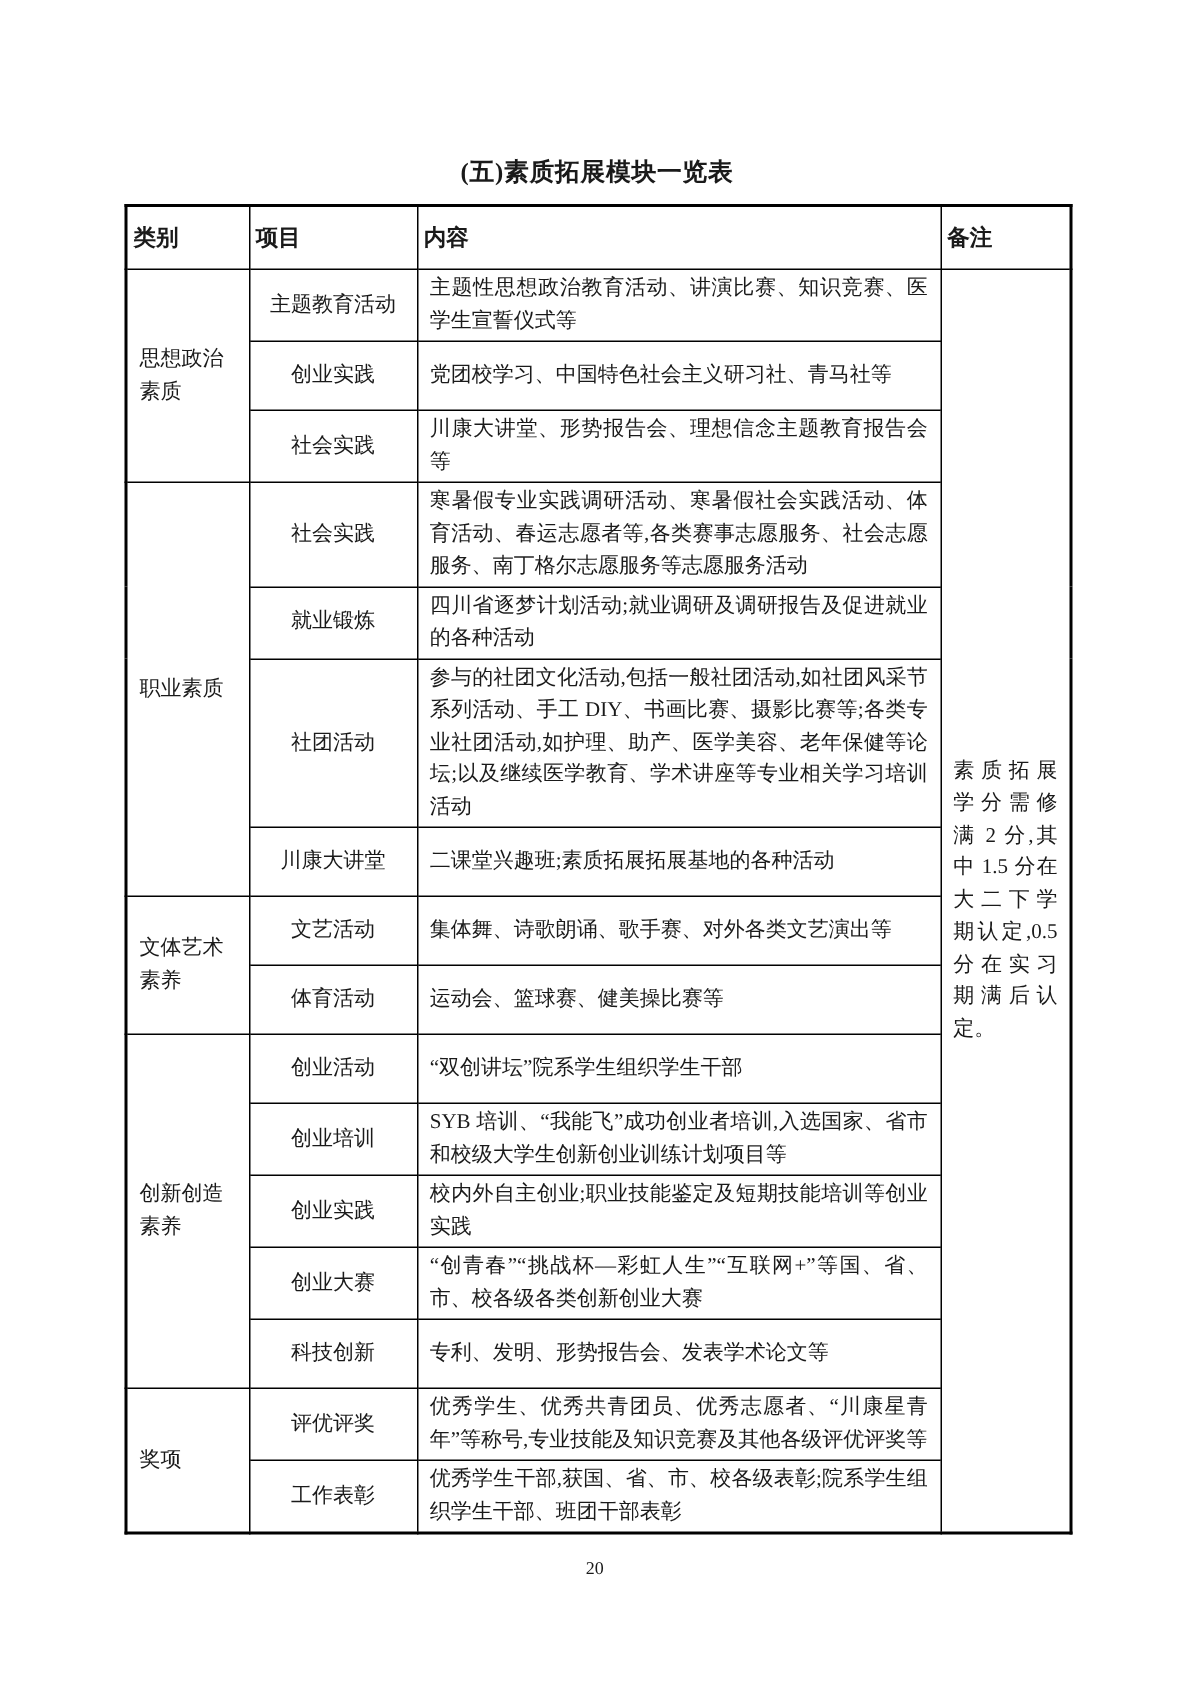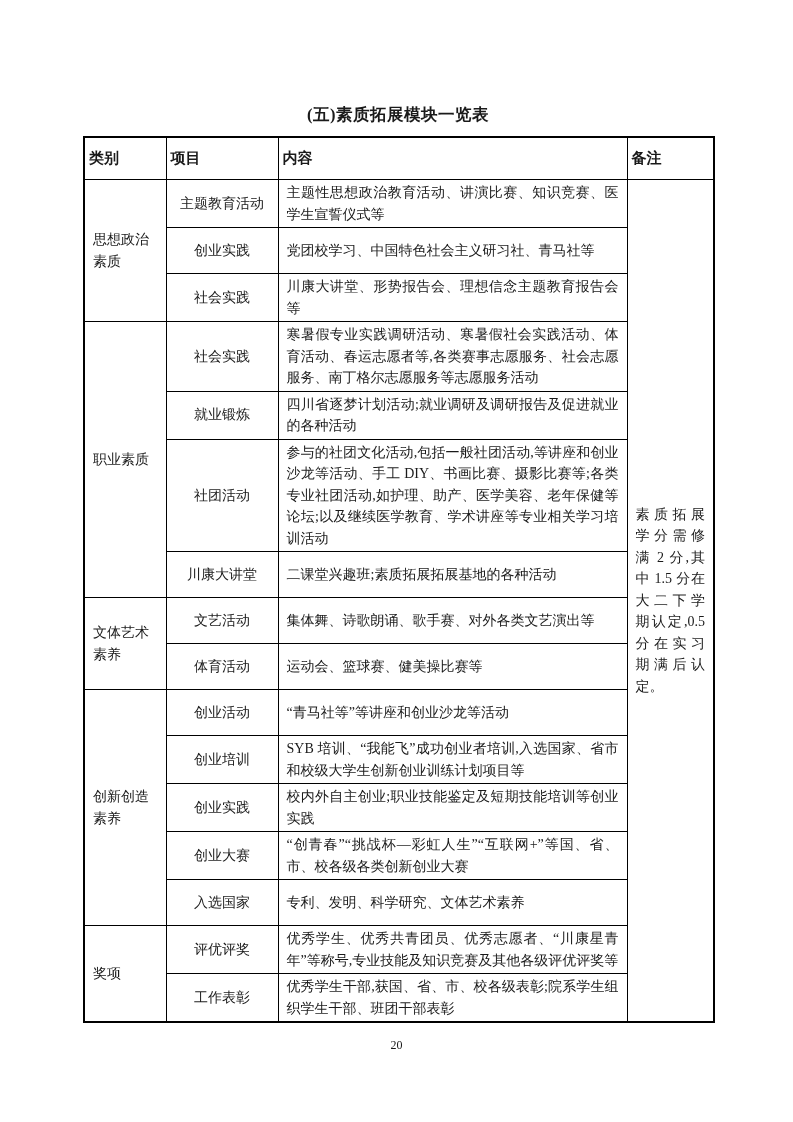--- a/index.html
+++ b/index.html
@@ -117,57 +117,57 @@
           <td class="cat" rowspan="4">职业素质</td>
           <td class="proj">社会实践</td>
           <td class="cont">寒暑假专业实践调研活动、寒暑假社会实践活动、体育活动、春运志愿者等,各类赛事志愿服务、社会志愿服务、南丁格尔志愿服务等志愿服务活动</td>
         </tr>
         <tr>
           <td class="proj">就业锻炼</td>
           <td class="cont">四川省逐梦计划活动;就业调研及调研报告及促进就业的各种活动</td>
         </tr>
         <tr>
           <td class="proj">社团活动</td>
-          <td class="cont">参与的社团文化活动,包括一般社团活动,等讲座和创业沙龙等活动、手工 DIY、书画比赛、摄影比赛等;各类专业社团活动,如护理、助产、医学美容、老年保健等论坛;以及继续医学教育、学术讲座等专业相关学习培训活动</td>
+          <td class="cont">参与的社团文化活动,包括一般社团活动,如社团风采节系列活动、手工 DIY、书画比赛、摄影比赛等;各类专业社团活动,如护理、助产、医学美容、老年保健等论坛;以及继续医学教育、学术讲座等专业相关学习培训活动</td>
         </tr>
         <tr>
           <td class="proj">川康大讲堂</td>
           <td class="cont">二课堂兴趣班;素质拓展拓展基地的各种活动</td>
         </tr>
 
         <tr>
           <td class="cat" rowspan="2">文体艺术素养</td>
           <td class="proj">文艺活动</td>
           <td class="cont">集体舞、诗歌朗诵、歌手赛、对外各类文艺演出等</td>
         </tr>
         <tr>
           <td class="proj">体育活动</td>
           <td class="cont">运动会、篮球赛、健美操比赛等</td>
         </tr>
 
         <tr>
           <td class="cat" rowspan="5">创新创造素养</td>
           <td class="proj">创业活动</td>
-          <td class="cont">“青马社等”等讲座和创业沙龙等活动</td>
+          <td class="cont">“双创讲坛”院系学生组织学生干部</td>
         </tr>
         <tr>
           <td class="proj">创业培训</td>
           <td class="cont">SYB 培训、“我能飞”成功创业者培训,入选国家、省市和校级大学生创新创业训练计划项目等</td>
         </tr>
         <tr>
           <td class="proj">创业实践</td>
           <td class="cont">校内外自主创业;职业技能鉴定及短期技能培训等创业实践</td>
         </tr>
         <tr>
           <td class="proj">创业大赛</td>
           <td class="cont">“创青春”“挑战杯—彩虹人生”“互联网+”等国、省、市、校各级各类创新创业大赛</td>
         </tr>
         <tr>
-          <td class="proj">入选国家</td>
-          <td class="cont">专利、发明、科学研究、文体艺术素养</td>
+          <td class="proj">科技创新</td>
+          <td class="cont">专利、发明、形势报告会、发表学术论文等</td>
         </tr>
 
         <tr>
           <td class="cat" rowspan="2">奖项</td>
           <td class="proj">评优评奖</td>
           <td class="cont">优秀学生、优秀共青团员、优秀志愿者、“川康星青年”等称号,专业技能及知识竞赛及其他各级评优评奖等</td>
         </tr>
         <tr>
           <td class="proj">工作表彰</td>
           <td class="cont">优秀学生干部,获国、省、市、校各级表彰;院系学生组织学生干部、班团干部表彰</td>

